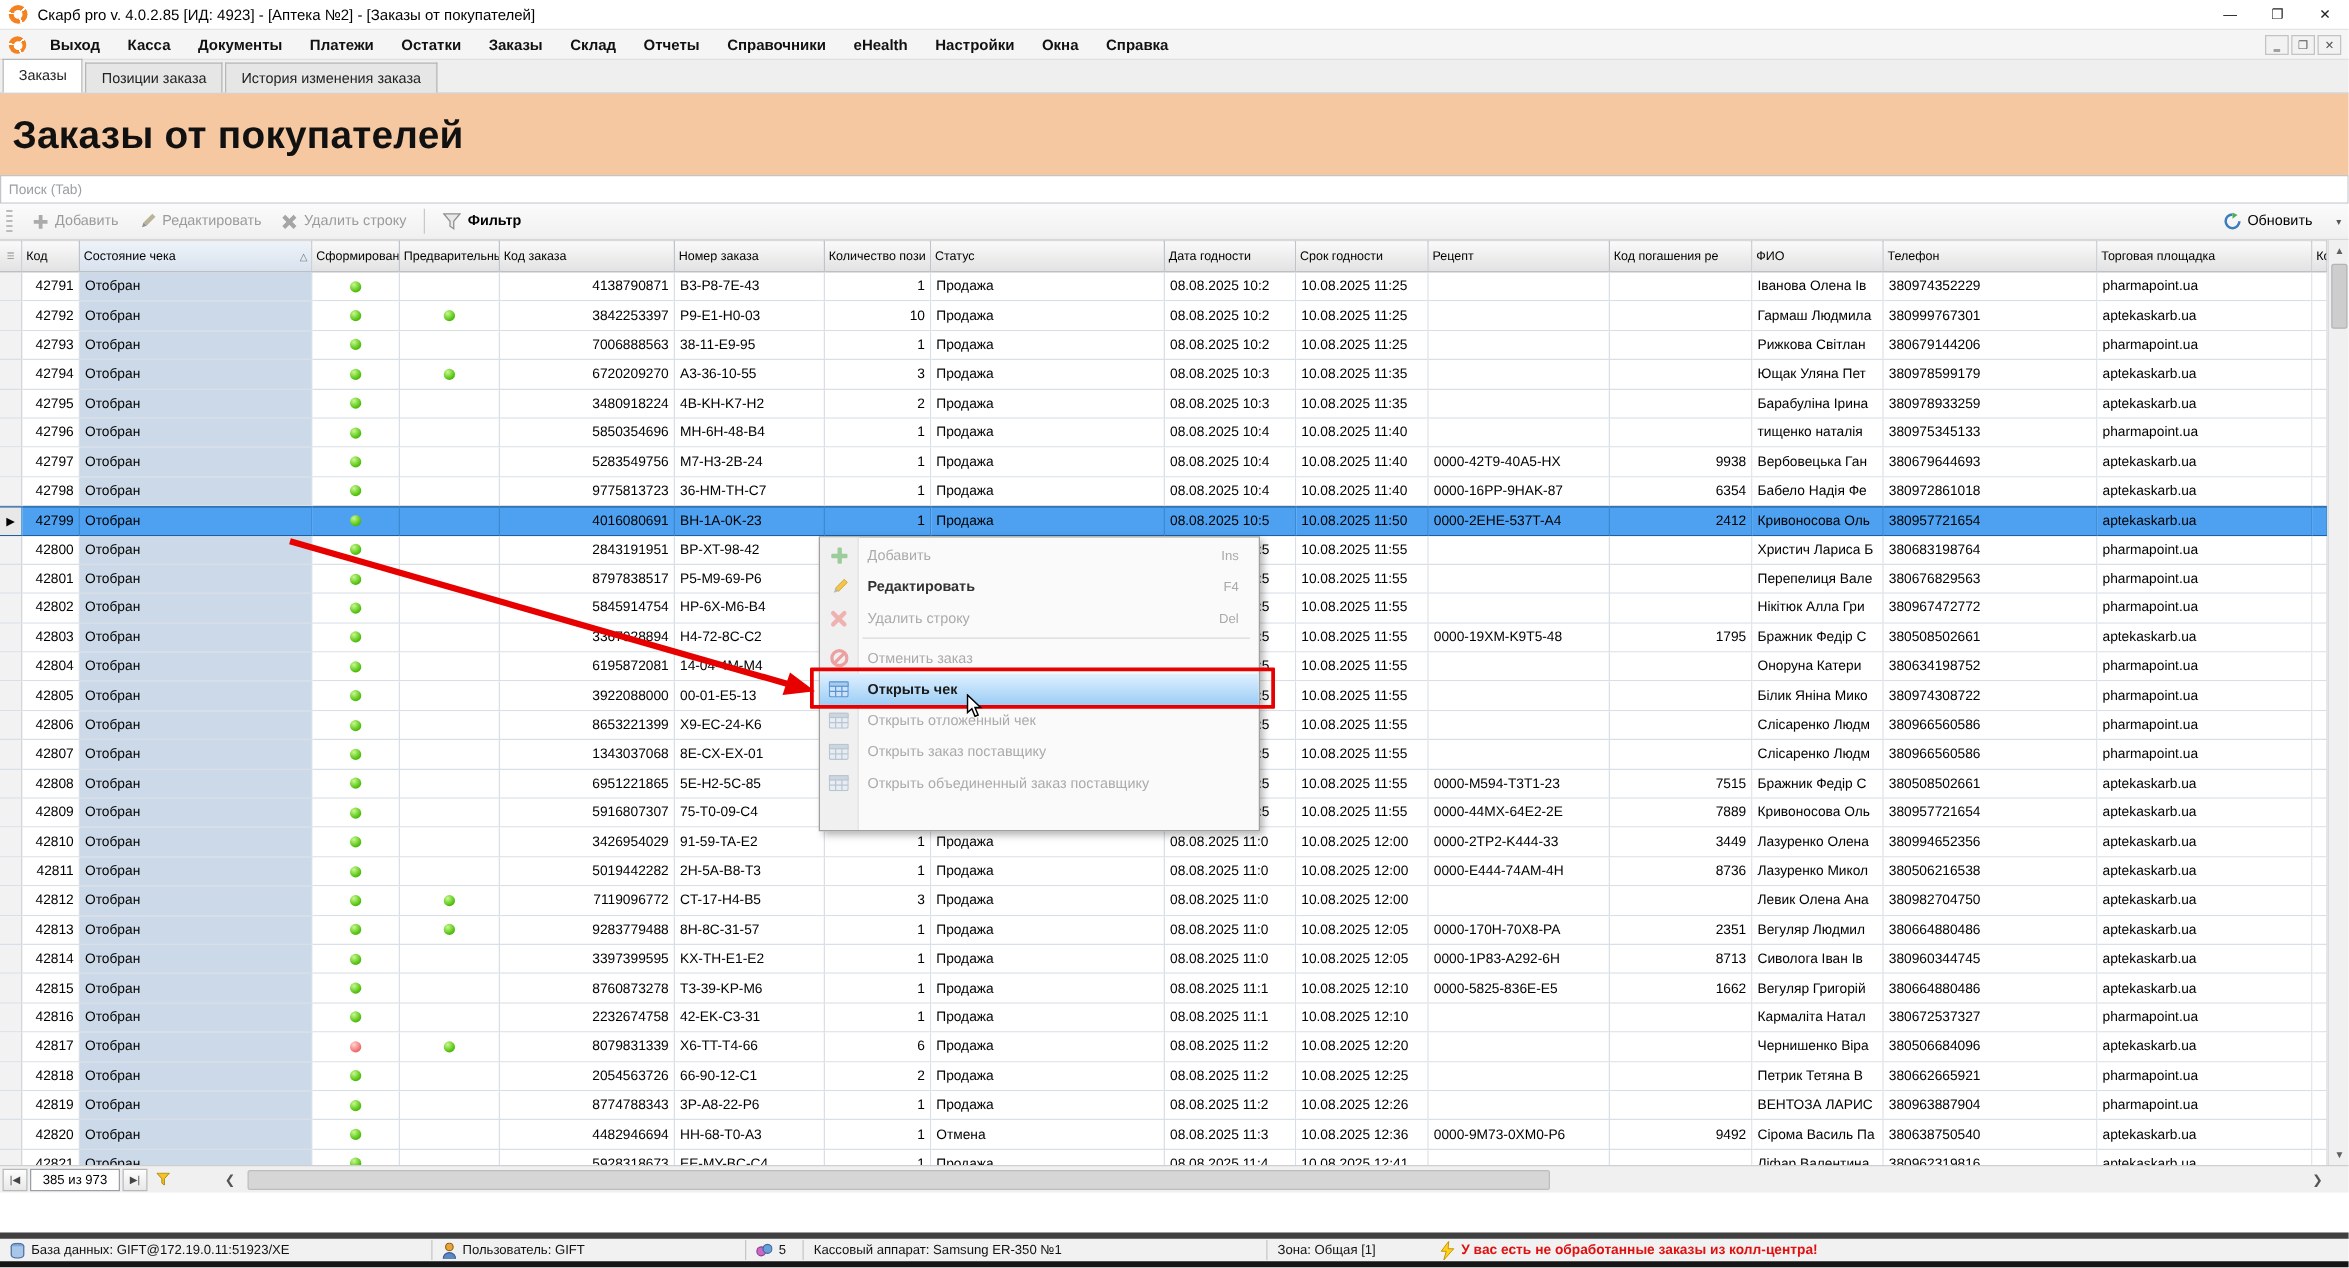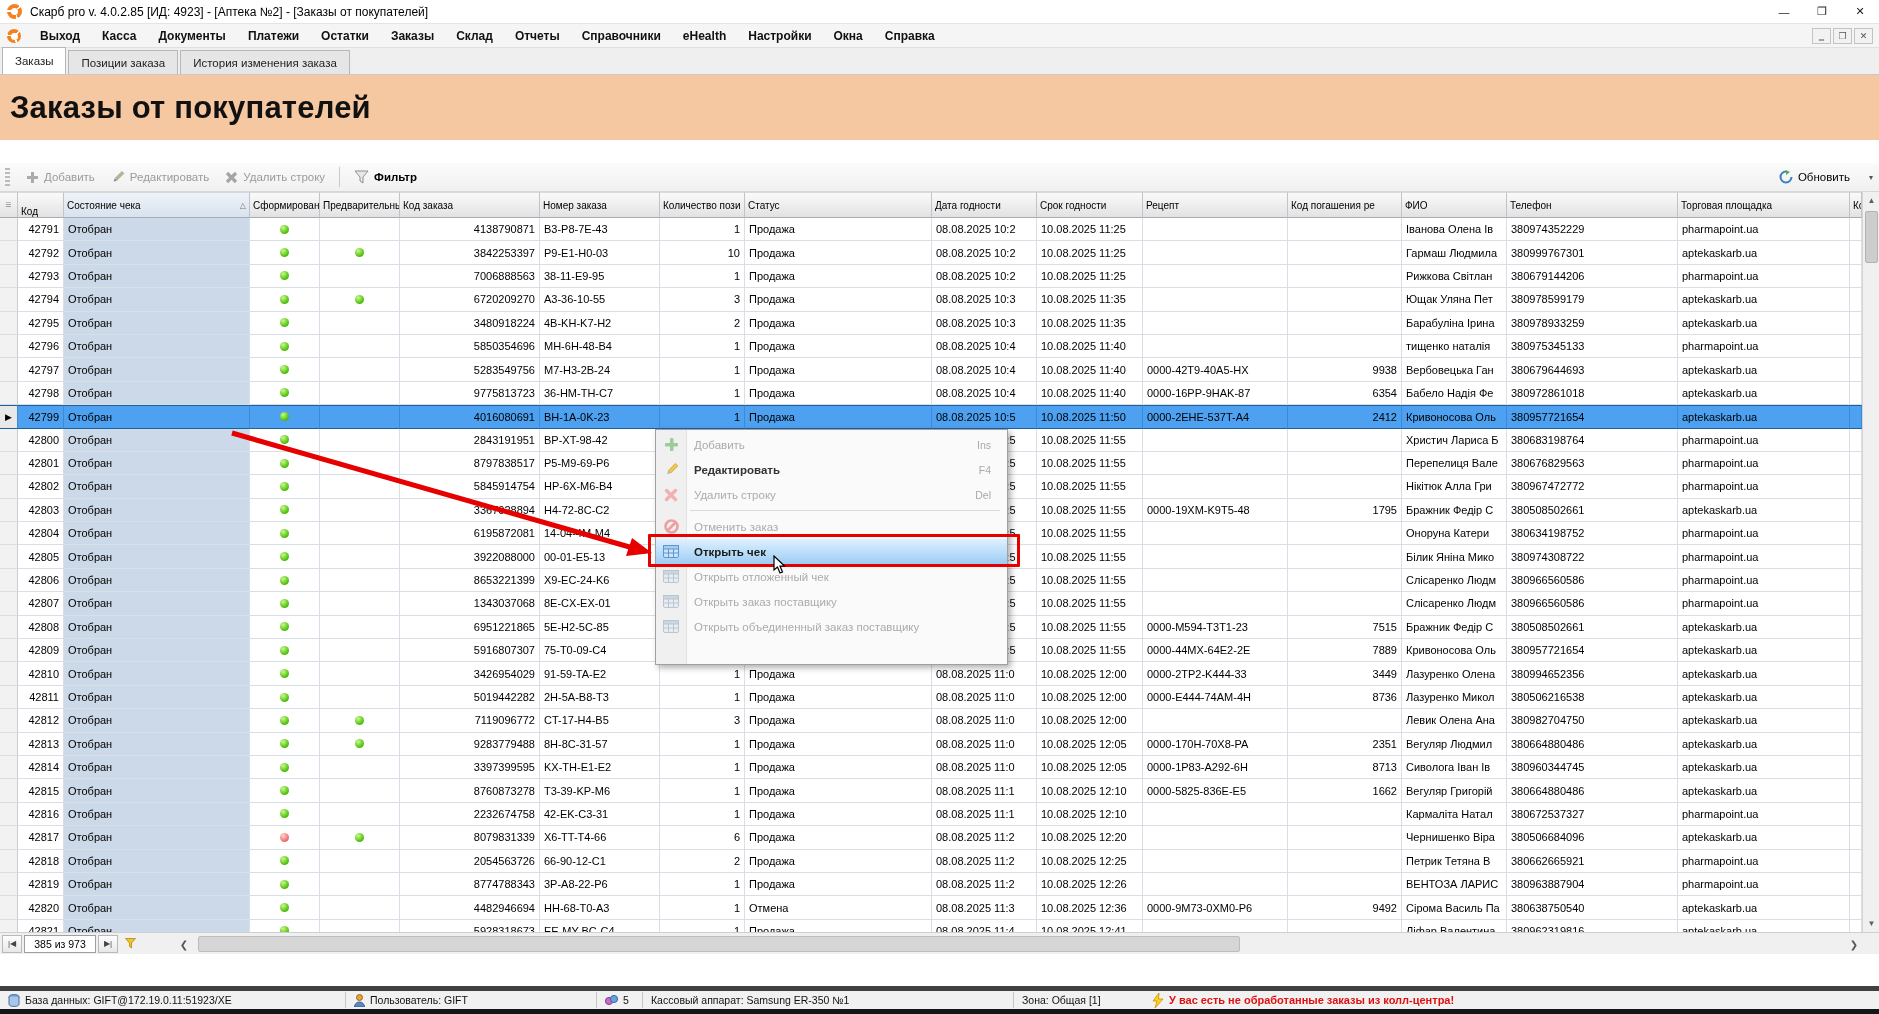--- a/index.html
+++ b/index.html
@@ -150,20 +150,23 @@
   <div class="doctabs" id="doctabs">
       <div class="dtab active">Заказы</div>
       <div class="dtab">Позиции заказа</div>
       <div class="dtab">История изменения заказа</div>
     </div>
 
   <div class="banner">
     <div class="btitle">Заказы от покупателей</div>
   </div>
 
+  <div class="searchrow">
+    <input type="text" placeholder="Поиск (Tab)" style="">
+  </div>
 
   <div class="toolbar">
     <div class="grip"></div>
     <div class="tbtn disabled">
       <svg width="13" height="13">
           <rect x="5" y="1" width="3" height="11" fill="#ababab"></rect>
           <rect x="1" y="5" width="11" height="3" fill="#ababab"></rect>
         </svg>
       <span>Добавить</span>
     </div>
@@ -200,21 +203,21 @@
           </svg>
         <span>Обновить</span>
       </div>
       <span class="caret">▾</span>
     </div>
   </div>
 
   <div class="gridwrap">
     <div class="ghead" id="grid-header">
         <div class="hcell" style="width: 18px; font-size: 7px; color: rgb(138, 138, 138); justify-content: center;">☰</div>
-        <div class="hcell" style="width: 46px; align-items: flex-end;">
+        <div class="hcell" style="width: 46px;">
           <span>Код</span>
         </div>
         <div class="hcell tint" style="width: 186px;">
           <span>Состояние чека</span>
           <div class="sortglyph">△</div>
         </div>
         <div class="hcell" style="width: 70px;">
           <span>Сформирован</span>
         </div>
         <div class="hcell" style="width: 80px;">

